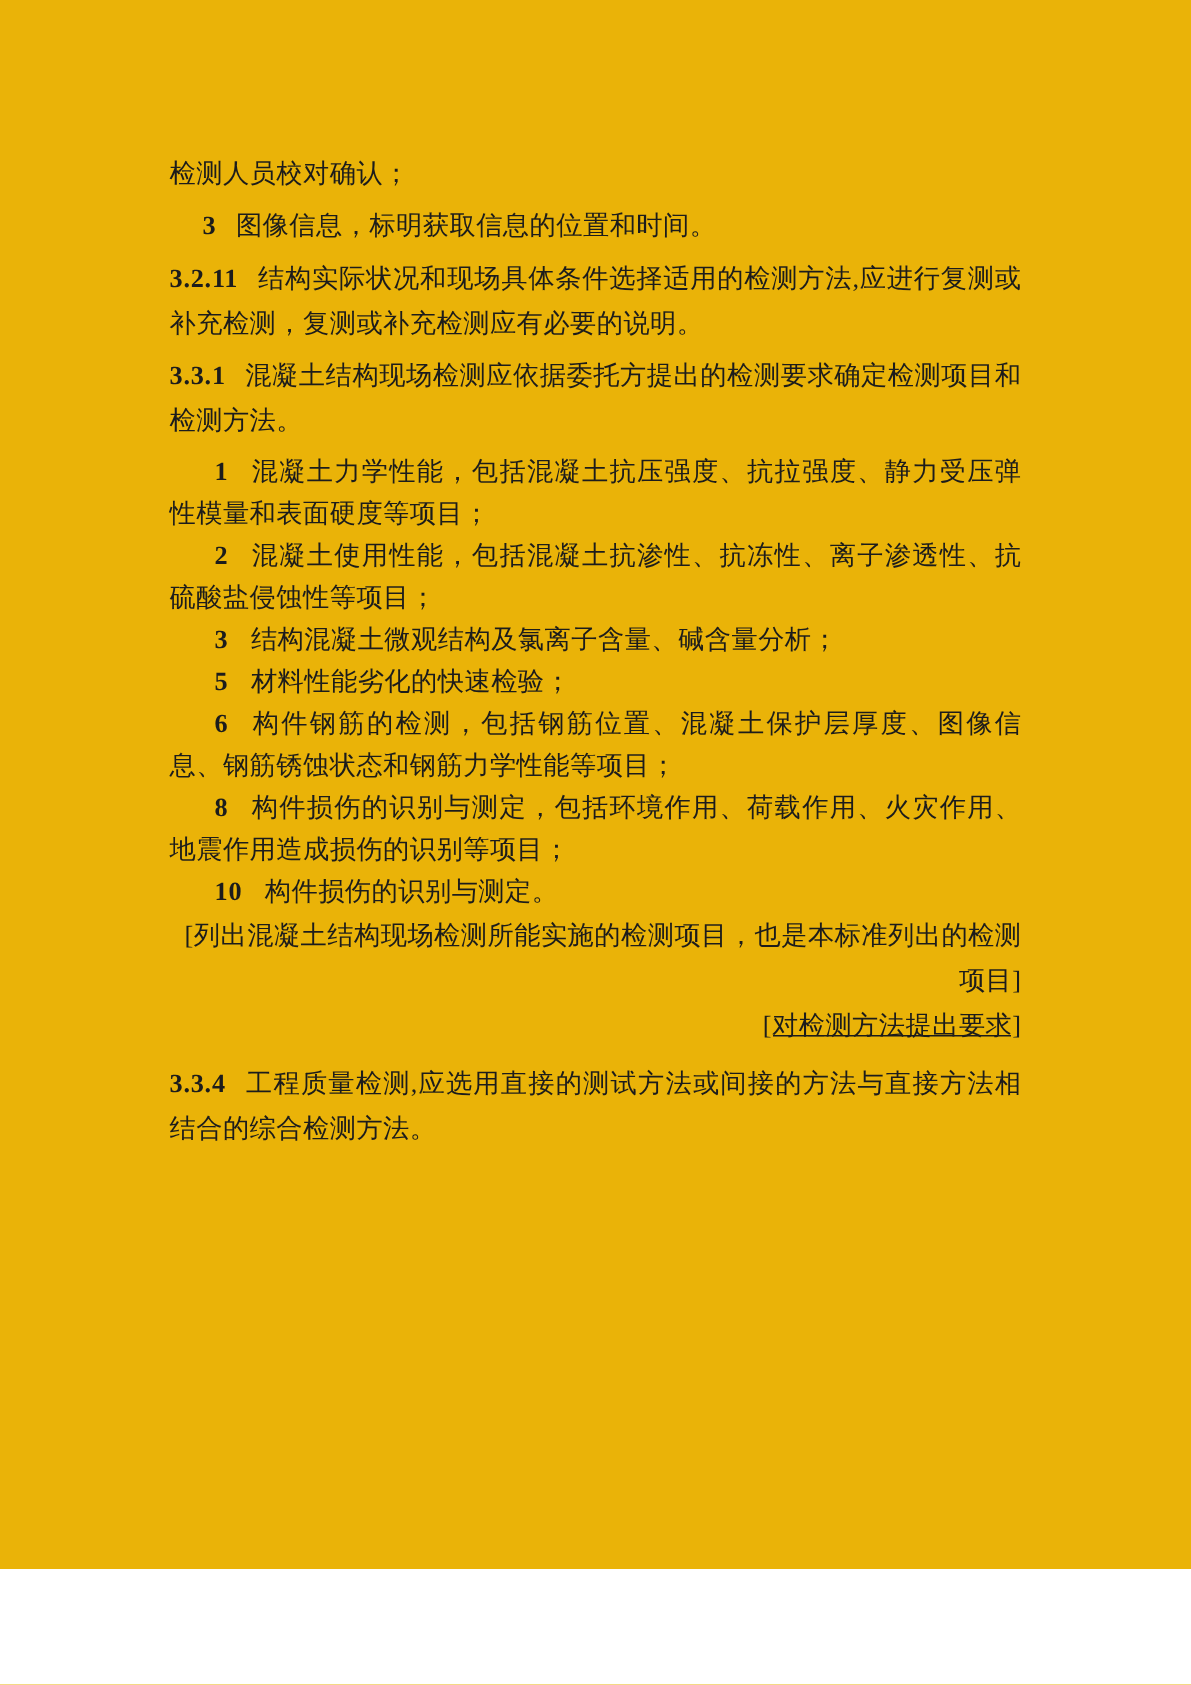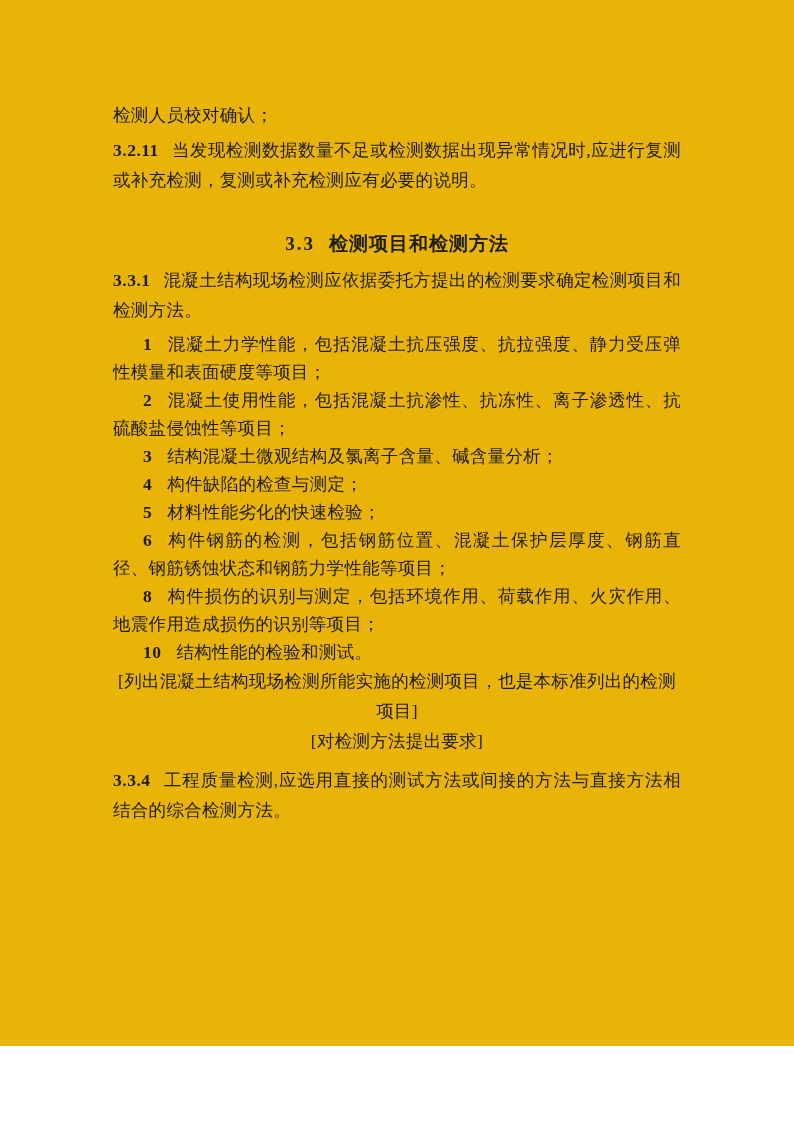--- a/index.html
+++ b/index.html
@@ -44,24 +44,24 @@
     text-indent: 30px;
     text-align: justify;
     letter-spacing: 0.3px;
   }
   .item .num { padding-right: 15px; }
   .item-first { text-indent: 22px; }
   .note {
     font-size: 17.5px;
     line-height: 30px;
     margin-bottom: 0;
-    text-align: center;
+    text-align: right;
     letter-spacing: 0.3px;
   }
-  .note-gap { margin-bottom: 9px; }
+  .note-gap { margin-bottom: 9px; text-decoration: underline; }
   .heading {
     text-align: center;
     font-weight: 700;
     font-size: 19px;
     line-height: 30px;
     margin-top: 34px;
     margin-bottom: 6px;
     letter-spacing: 1px;
   }
   .heading .num { padding-right: 14px; letter-spacing: 2px; }
@@ -77,38 +77,37 @@
   }
 </style>
 </head>
 <body>
 
 <div class="page">
   <div class="content">
 
     <p class="blk"><span>检测人员校对确认；</span></p>
 
+    <p class="blk item-first" style="text-indent:22px; line-height:30px;"><span class="num">3</span><span>图像信息，标明获取信息的位置和时间。</span></p>
 
 
-    <p class="blk"><span class="num">3.2.11</span><span>当发现检测数据数量不足或检测数据出现异常情况时,应进行复测或补充检测，复测或补充检测应有必要的说明。</span></p>
+    <p class="blk"><span class="num">3.2.11</span><span>结构实际状况和现场具体条件选择适用的检测方法,应进行复测或补充检测，复测或补充检测应有必要的说明。</span></p>
 
 
-    <p class="heading"><span class="num">3.3</span><span>检测项目和检测方法</span></p>
 
     <p class="blk"><span class="num">3.3.1</span><span>混凝土结构现场检测应依据委托方提出的检测要求确定检测项目和检测方法。</span></p>
 
 
     <p class="item"><span class="num">1</span><span>混凝土力学性能，包括混凝土抗压强度、抗拉强度、静力受压弹性模量和表面硬度等项目；</span></p>
     <p class="item"><span class="num">2</span><span>混凝土使用性能，包括混凝土抗渗性、抗冻性、离子渗透性、抗硫酸盐侵蚀性等项目；</span></p>
     <p class="item"><span class="num">3</span><span>结构混凝土微观结构及氯离子含量、碱含量分析；</span></p>
-    <p class="item"><span class="num">4</span><span>构件缺陷的检查与测定；</span></p>
     <p class="item"><span class="num">5</span><span>材料性能劣化的快速检验；</span></p>
-    <p class="item"><span class="num">6</span><span>构件钢筋的检测，包括钢筋位置、混凝土保护层厚度、钢筋直径、钢筋锈蚀状态和钢筋力学性能等项目；</span></p>
+    <p class="item"><span class="num">6</span><span>构件钢筋的检测，包括钢筋位置、混凝土保护层厚度、图像信息、钢筋锈蚀状态和钢筋力学性能等项目；</span></p>
     <p class="item"><span class="num">8</span><span>构件损伤的识别与测定，包括环境作用、荷载作用、火灾作用、地震作用造成损伤的识别等项目；</span></p>
-    <p class="item"><span class="num">10</span><span>结构性能的检验和测试。</span></p>
+    <p class="item"><span class="num">10</span><span>构件损伤的识别与测定。</span></p>
 
     <p class="note"><span>[列出混凝土结构现场检测所能实施的检测项目，也是本标准列出的检测项目]</span></p>
 
 
     <p class="note note-gap"><span>[对检测方法提出要求]</span></p>
 
     <p class="blk"><span class="num">3.3.4</span><span>工程质量检测,应选用直接的测试方法或间接的方法与直接方法相结合的综合检测方法。</span></p>
 
   </div>
 

